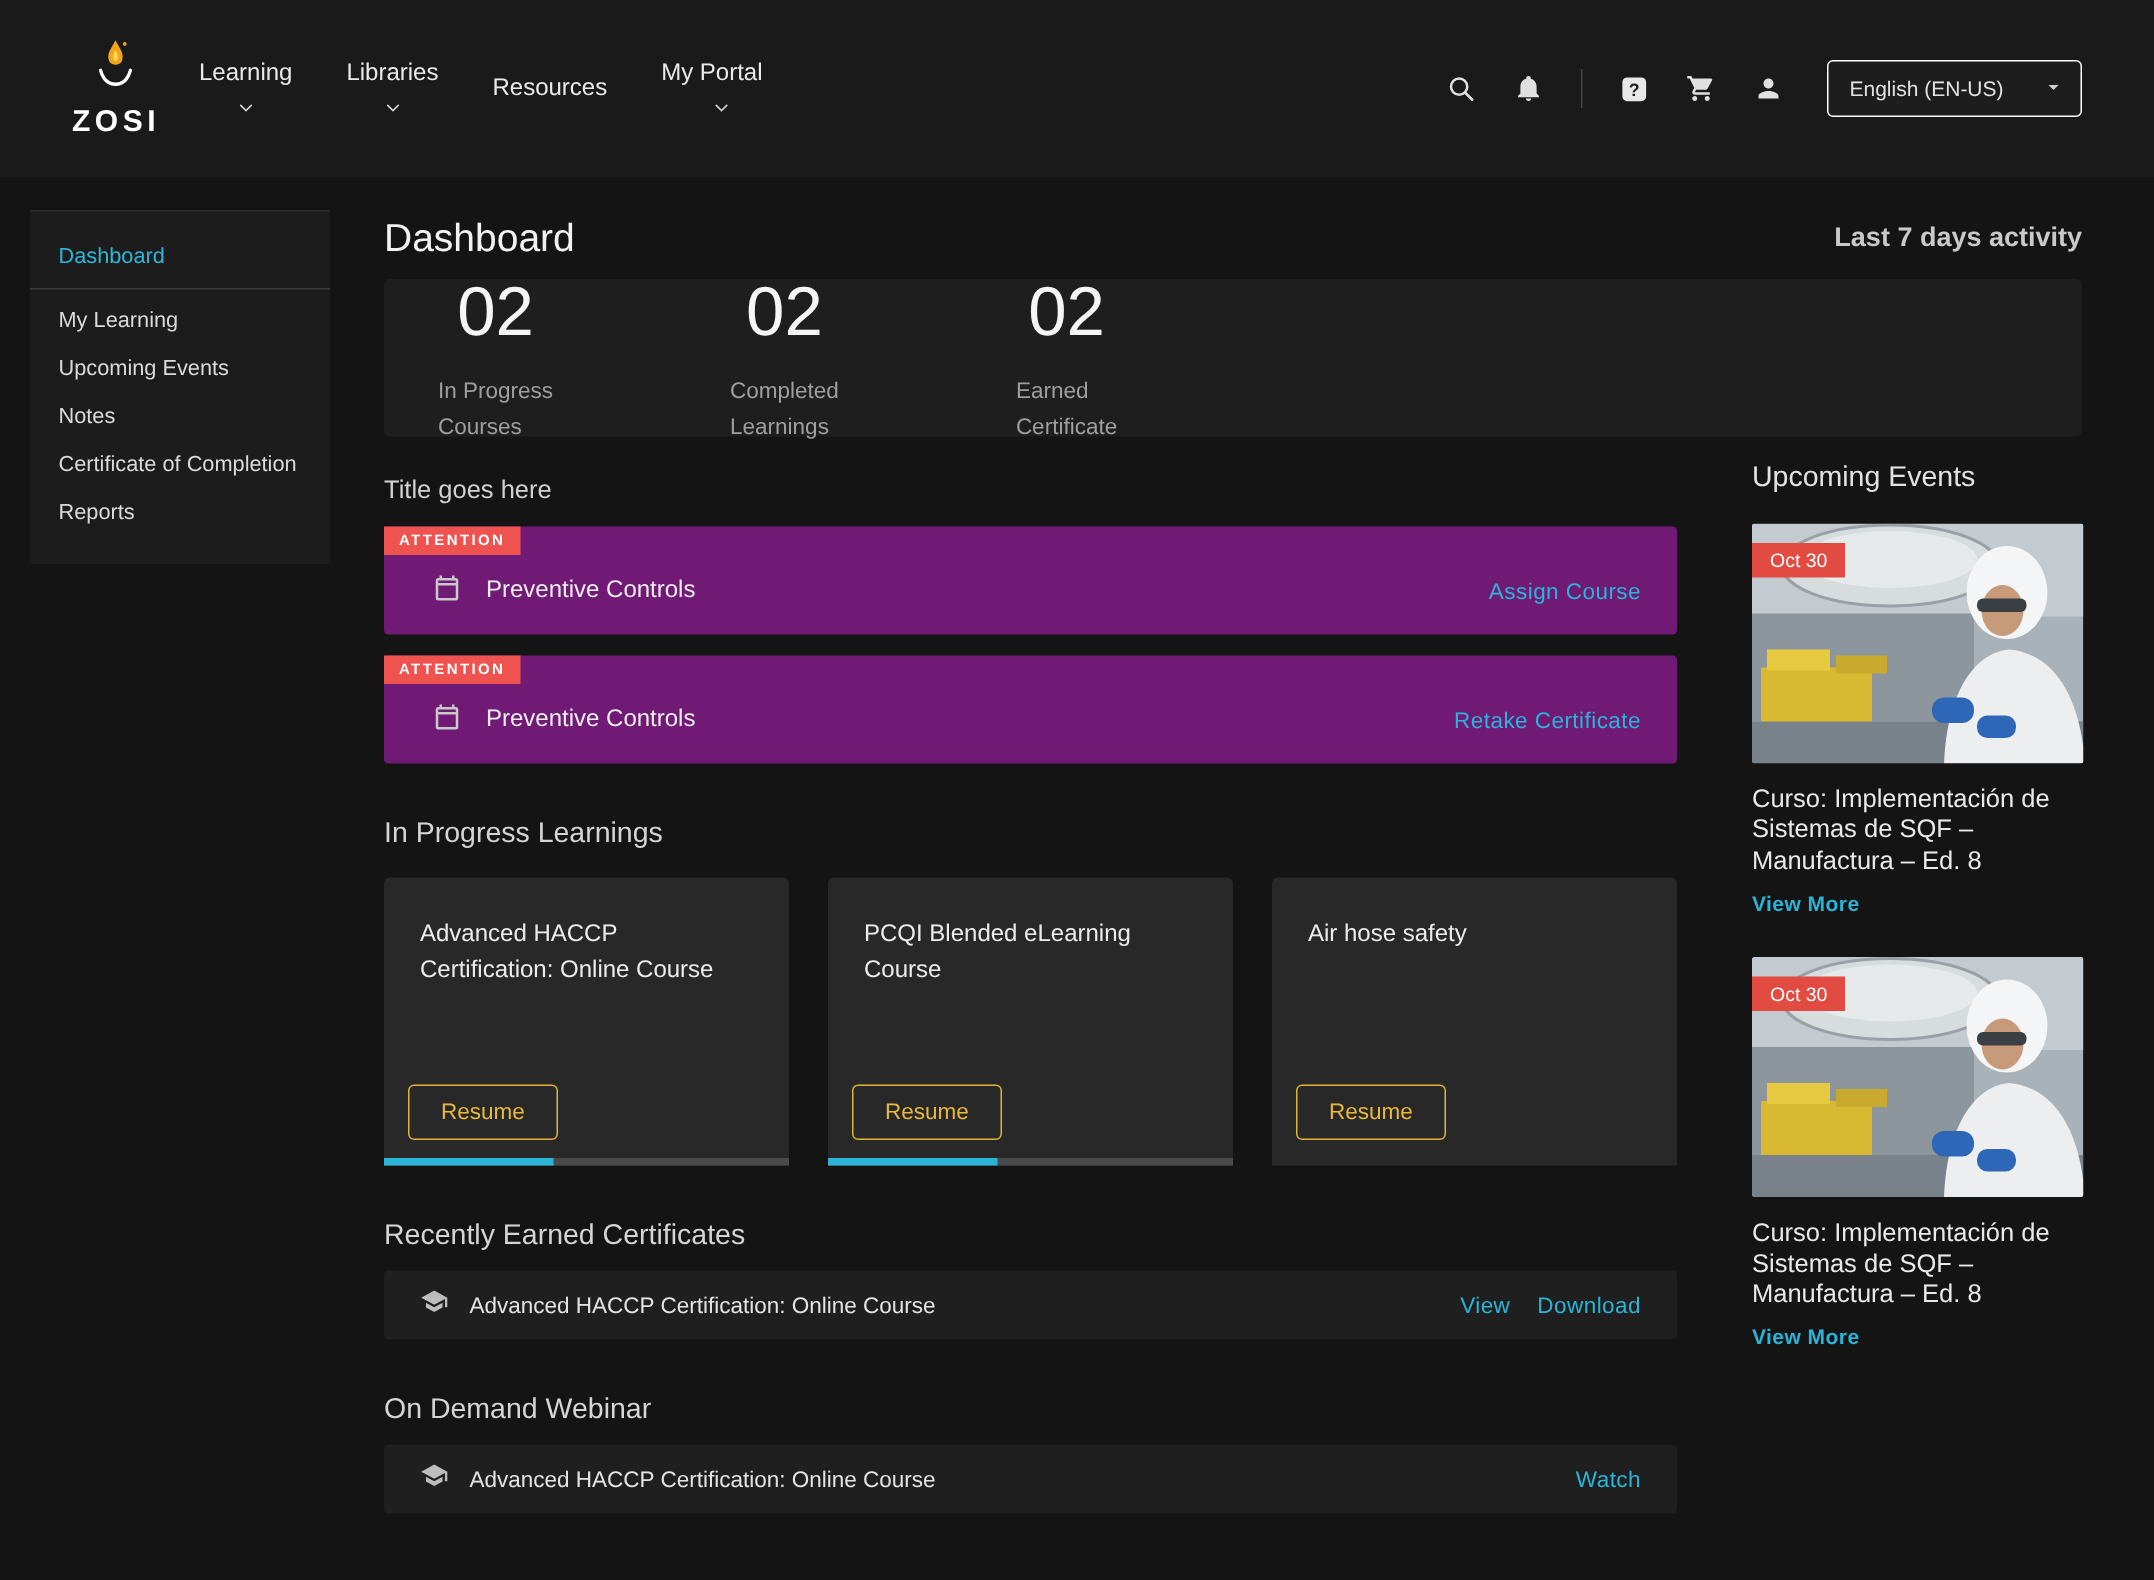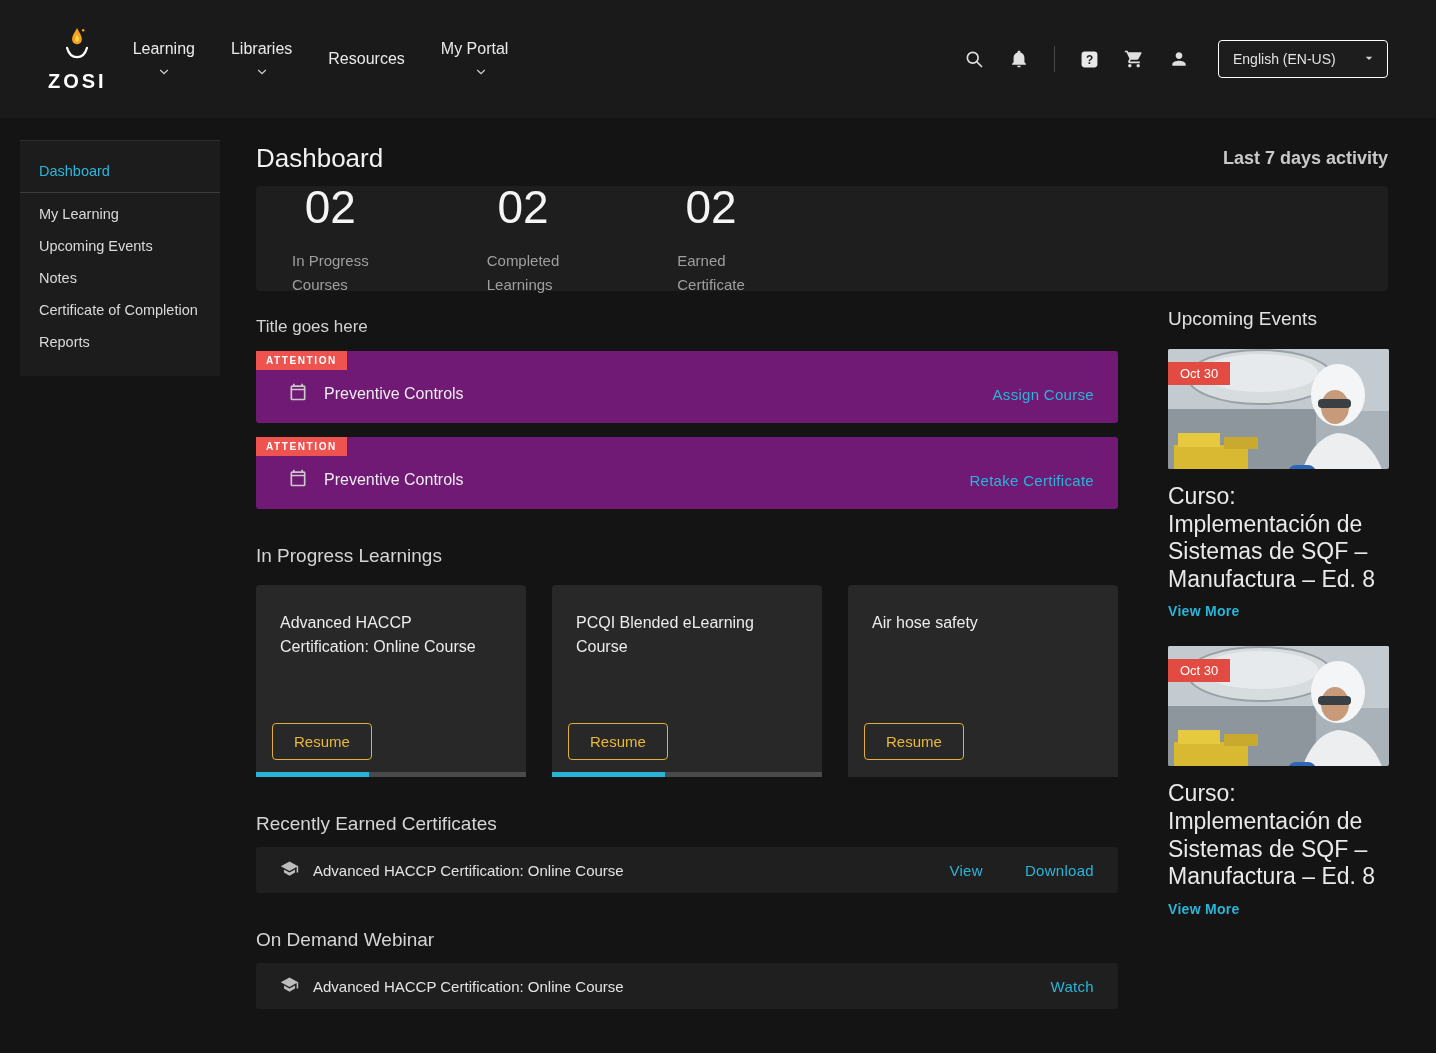--- a/index.html
+++ b/index.html
@@ -61,32 +61,32 @@
   .course-name { font-size:16px; color:#ececec; line-height:1.5; }
   .resume-btn { position:absolute; left:16px; bottom:17px; background:transparent;
     border:1px solid #e0b23c; color:#e8b93a; font-size:15px; padding:9px 21px; border-radius:4px;
     cursor:pointer; font-family:"Liberation Sans", sans-serif; }
   .progress-track { position:absolute; left:0; bottom:0; width:100%; height:5px; background:#4a4a4a; }
   .progress-fill { height:100%; background:#2ab5d8; }
 
   .list-row { margin-top:12px; height:46px; background:#1f1f1f; border-radius:3px;
     display:flex; align-items:center; padding:0 24px; }
   .row-name { margin-left:14px; font-size:15px; color:#e3e3e3; }
-  .row-actions { margin-left:auto; display:flex; gap:42px; }
+  .row-actions { margin-left:auto; display:flex; gap:18px; }
 
   
   .rightcol { position:absolute; left:1168px; top:308px; width:221px; }
   .rc-title { font-size:19px; color:#e2e2e2; font-weight:400; }
   .event-card { margin-top:19px; }
   .event-card + .event-card { margin-top:26px; }
-  .event-img { position:relative; width:221px; height:120px; overflow:hidden; border-radius:2px; cursor:pointer; }
+  .event-img { position:relative; width:221px; height:160px; overflow:hidden; border-radius:2px; cursor:pointer; }
   .event-img svg { display:block; }
   .event-date { position:absolute; top:13px; left:0; background:#e14b41; color:#fff;
     font-size:13px; padding:4px 12px; }
-  .event-name { margin-top:14px; font-size:23px; color:#e9e9e9; line-height:1.2; }
+  .event-name { margin-top:14px; font-size:17px; color:#e9e9e9; line-height:1.2; }
   .view-more { display:inline-block; margin-top:10px; font-size:14px; font-weight:700; }
 </style>
 </head>
 <body>
 
 <div class="page">
 
   <div class="navbar">
     <div class="logo">
       <span>

